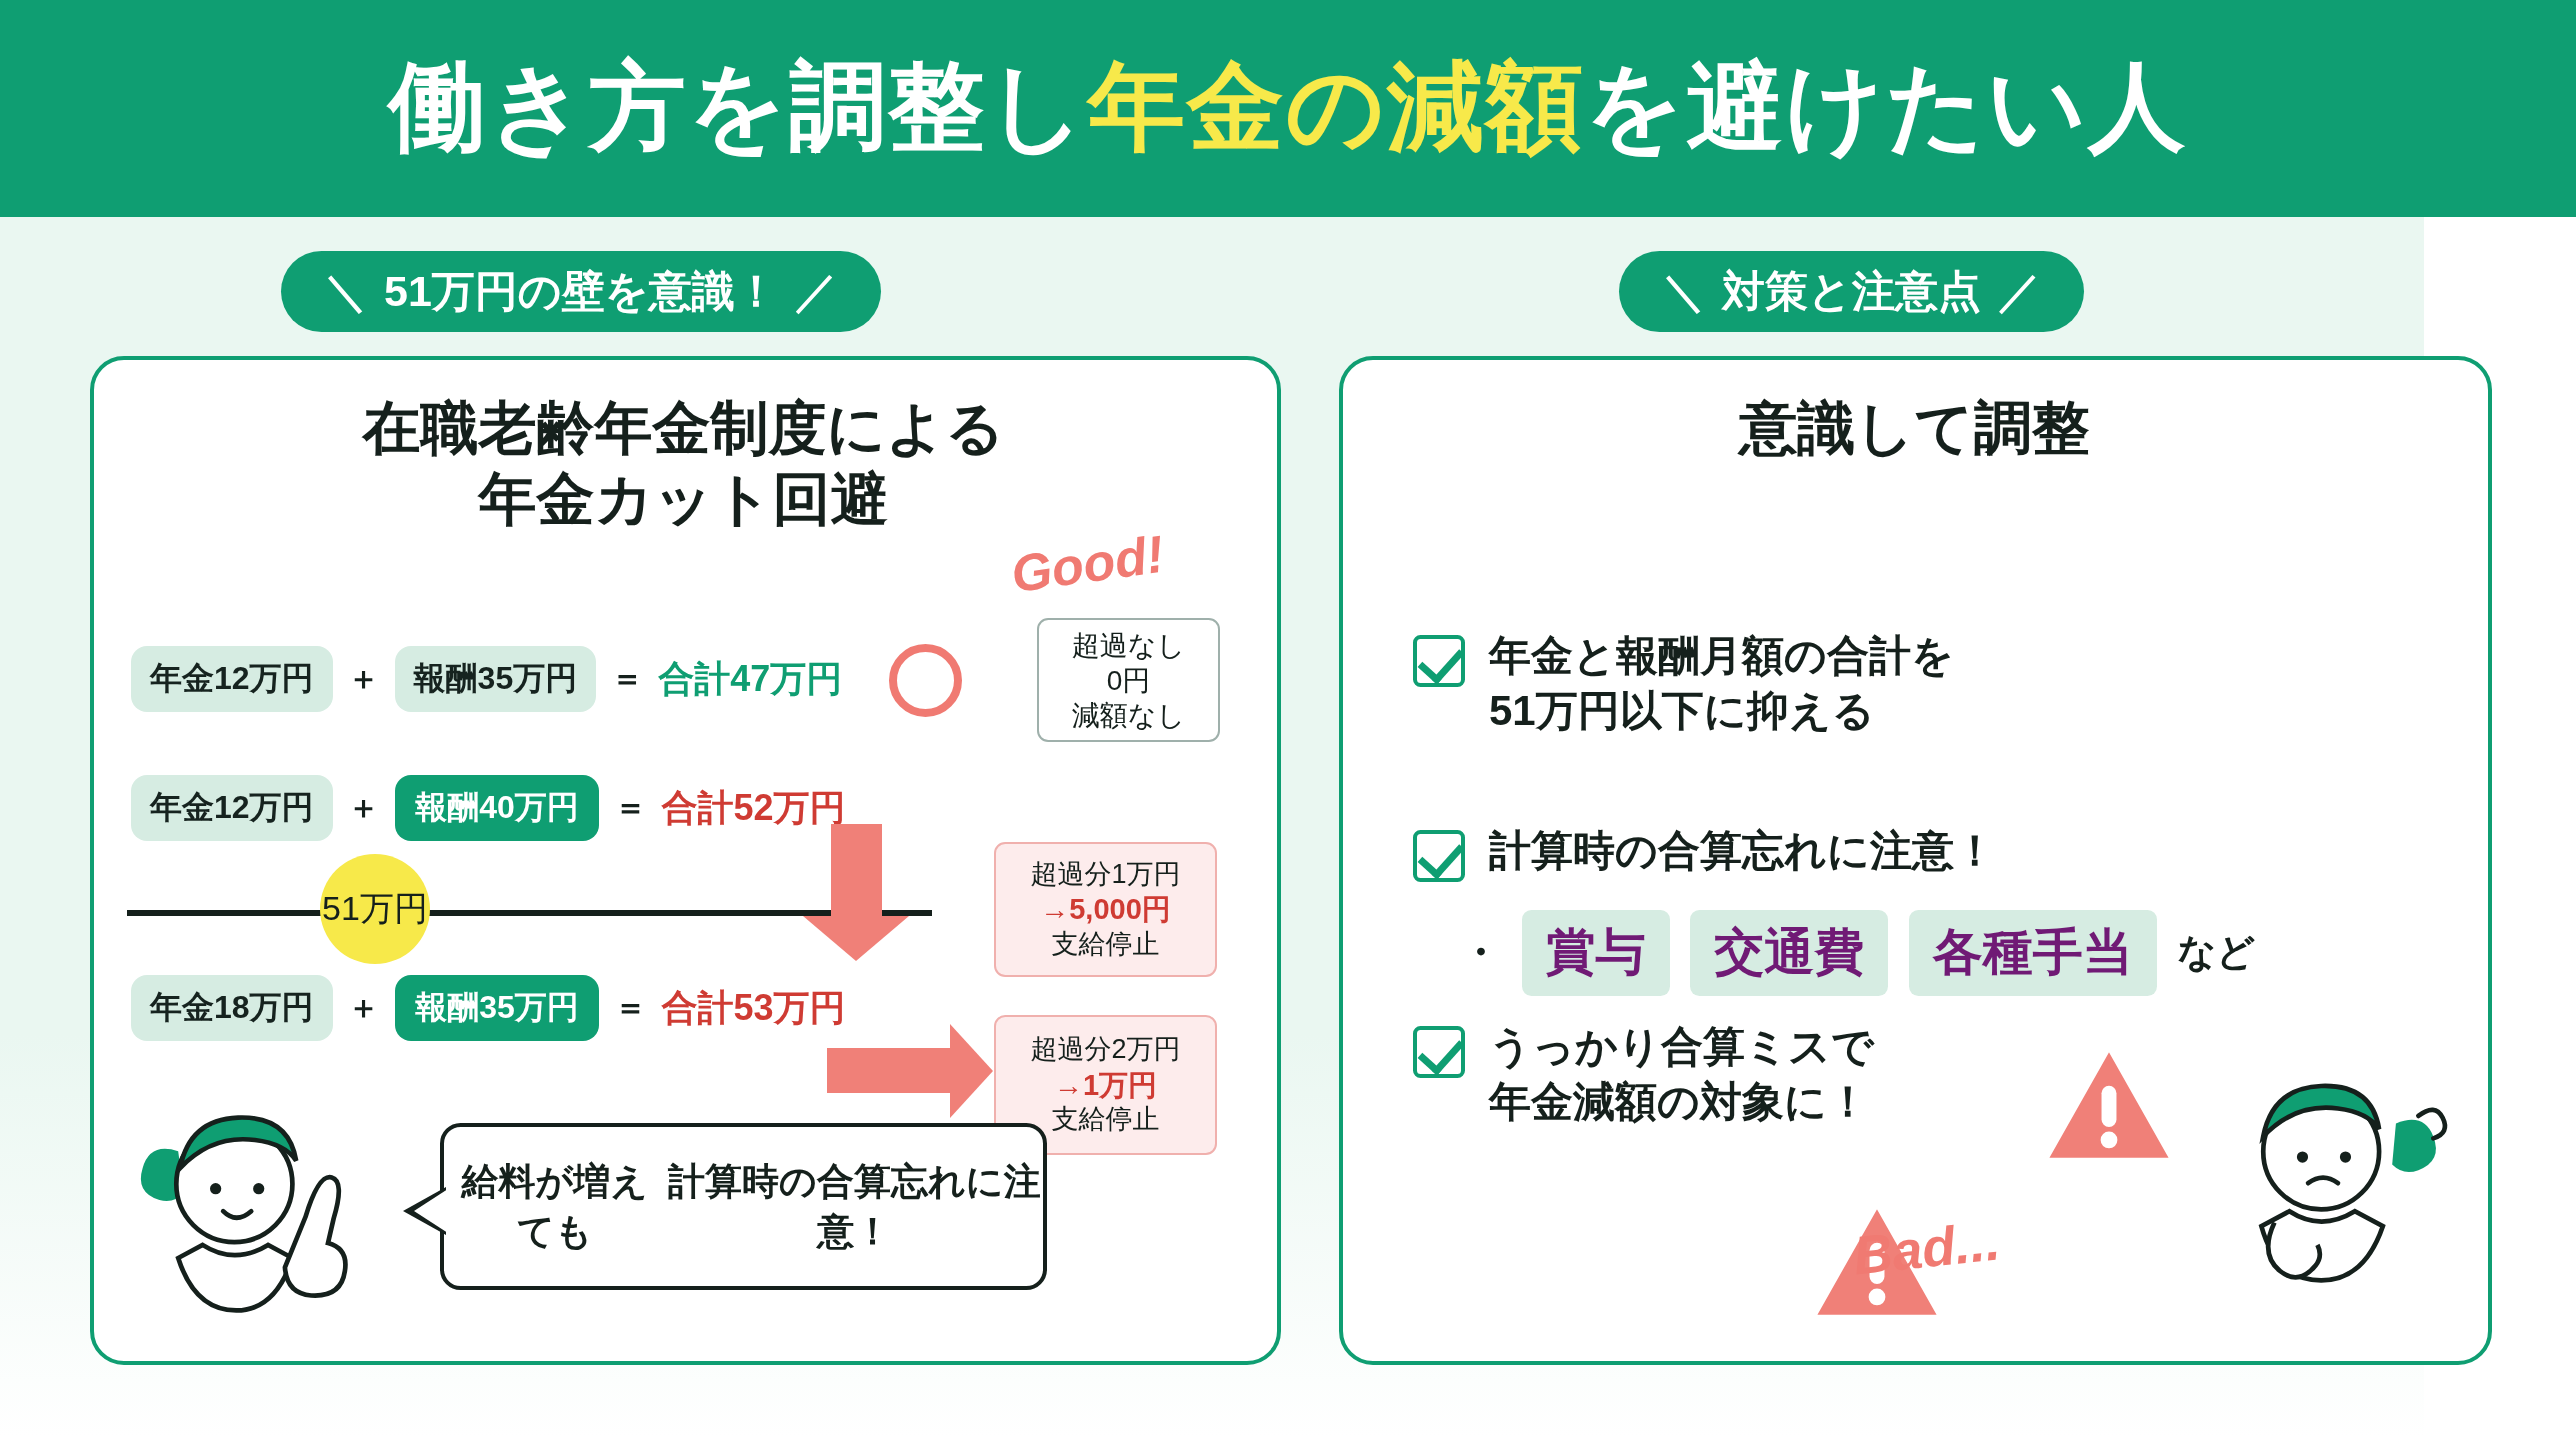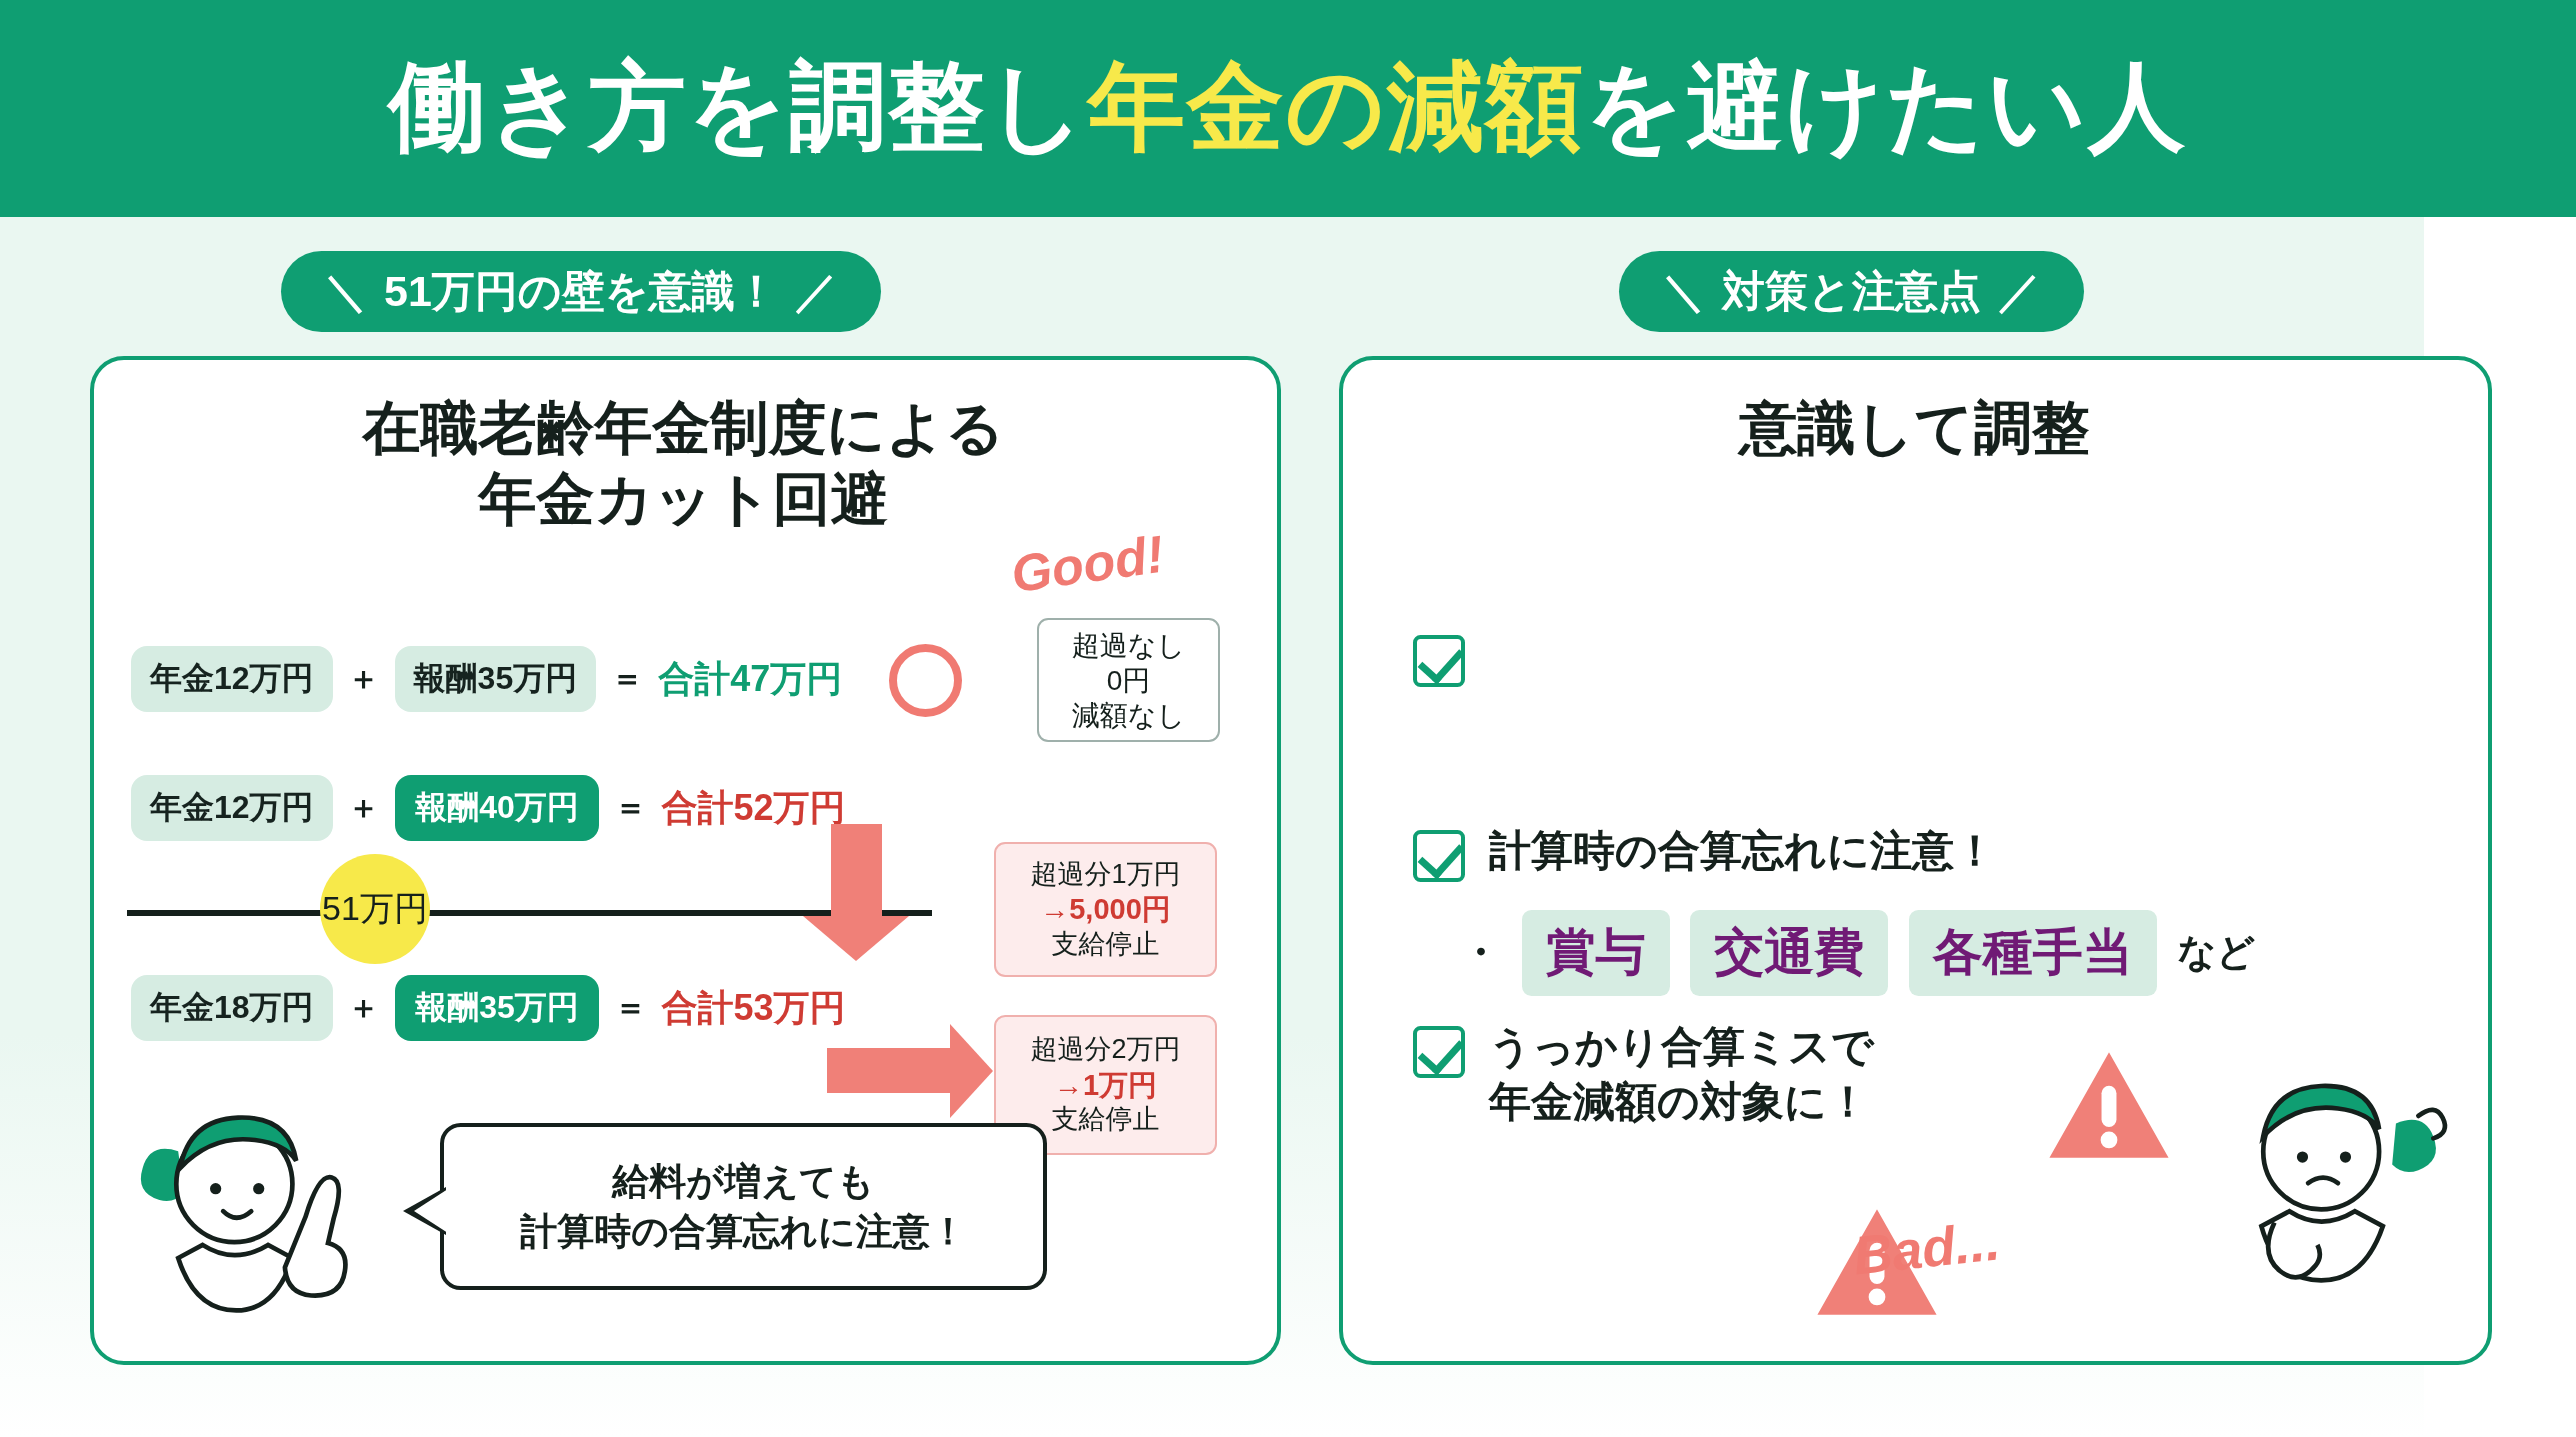--- a/index.html
+++ b/index.html
@@ -88,21 +88,21 @@
     border-top:45px solid #f08078;
   }
   .arrow-right{position:absolute;height:45px;background:#f08078;}
   .arrow-right:after{
     content:"";position:absolute;right:-41px;top:-24px;
     border-top:47px solid transparent;border-bottom:47px solid transparent;
     border-left:43px solid #f08078;
   }
   .callout{
     position:absolute;background:#ffffff;border:4.7px solid #15201c;border-radius:20.6px;
-    display:flex;flex-direction:column;align-items:center;justify-content:center;
+    display:flex;align-items:center;justify-content:center;
     text-align:center;font-size:37px;font-weight:bold;color:#15201c;line-height:1.35;
   }
   .callout:before{
     content:"";position:absolute;left:-41px;top:60px;
     border-top:24px solid transparent;border-bottom:24px solid transparent;
     border-right:43px solid #15201c;
   }
   .callout:after{
     content:"";position:absolute;left:-30px;top:60px;
     border-top:24px solid transparent;border-bottom:24px solid transparent;
@@ -236,20 +236,24 @@
   </div>
 
   <div class="card" id="card-right"></div>
 
   <div class="card-title" style="left:1367px;top:393px;width:1095px;">
     <div>意識して調整</div>
   </div>
 
   <div class="check-row" style="left:1413px;top:629px;width:936px;">
     <span class="checkbox"></span>
+    <span class="check-text">
+      <span>年金と報酬月額の合計を</span><br>
+      <span>51万円以下に抑える</span>
+    </span>
   </div>
 
   <div class="check-row" style="left:1413px;top:824px;width:936px;">
     <span class="checkbox"></span>
     <span class="check-text">計算時の合算忘れに注意！</span>
   </div>
 
   <div class="tags" style="left:1460px;top:910px;">
     <span class="tag-dot">・</span>
     <span class="tag">賞与</span>

